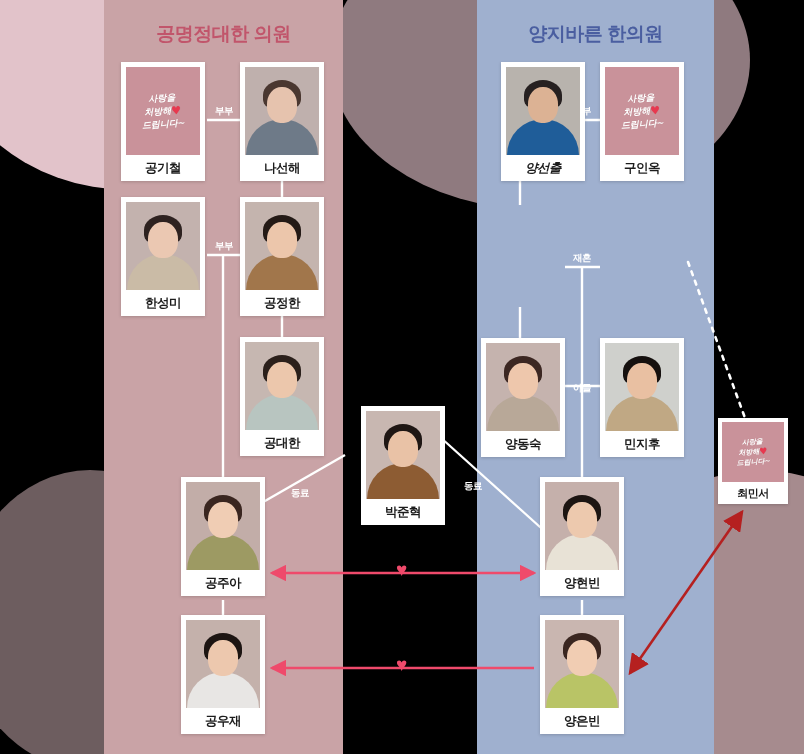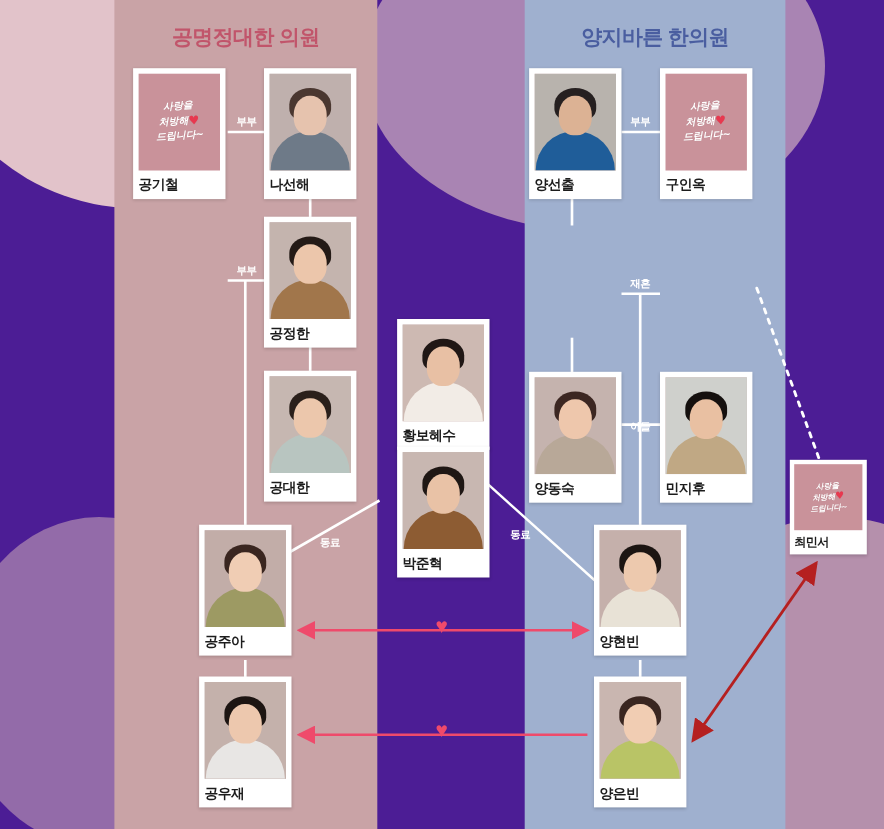--- a/index.html
+++ b/index.html
@@ -4,21 +4,21 @@
 <style>
   * { box-sizing: border-box; margin: 0; padding: 0; }
   html, body {
     width: 804px; height: 754px;
     font-family: "Liberation Sans", "DejaVu Sans", sans-serif;
     overflow: hidden;
   }
   #stage {
     position: relative;
     width: 804px; height: 754px;
-    background: #4c1d95;
+    background: #000000;
     overflow: hidden;
     padding-left: 32px;
   }
   
   .blob { position: absolute; border-radius: 50%; pointer-events: none; }
   .blob-a { left: -60px; top: -140px; width: 380px; height: 330px; background: #e2c3ca; }
   .blob-b { left: 330px; top: -90px; width: 420px; height: 300px; background: #dcbcc3; opacity:.65; }
   .blob-c { left: 600px; top: 470px; width: 320px; height: 330px; background: #cfaeb2; opacity:.8; }
   .blob-d { left: -40px; top: 470px; width: 260px; height: 300px; background: #d9b9bd; opacity:.5; }
 
@@ -48,21 +48,21 @@
     box-shadow: 0 1px 3px rgba(0,0,0,.18);
   }
   .card .photo {
     width: 74px; height: 88px;
     background: #c9b8b6;
     position: relative; overflow: hidden;
     display: block;
   }
   .card .name {
     display: block;
-    text-align: left;
+    text-align: center;
     font-size: 12.5px;
     font-weight: bold;
     color: #1c1c1c;
     line-height: 26px;
     height: 26px;
     letter-spacing: -.5px;
     white-space: nowrap;
   }
   
   .photo.logo {
@@ -193,20 +193,29 @@
   <div class="card" style="left:240px;top:62px;">
     <span class="photo">
       <span class="p-bg" style="background:#bfb0ad"></span>
       <span class="p-body" style="background:#6e7a88"></span>
       <span class="p-hair" style="background:#4a3730"></span>
       <span class="p-face" style="background:#e6c3ae"></span>
     </span>
     <span class="name">나선해</span>
   </div>
 
+  <div class="card" style="left:121px;top:197px;">
+    <span class="photo">
+      <span class="p-bg" style="background:#c3b2ae"></span>
+      <span class="p-body" style="background:#cabba6"></span>
+      <span class="p-hair" style="background:#2e2220"></span>
+      <span class="p-face" style="background:#ebc8b2"></span>
+    </span>
+    <span class="name">한성미</span>
+  </div>
 
   <div class="card" style="left:240px;top:197px;">
     <span class="photo">
       <span class="p-bg" style="background:#c4b4ae"></span>
       <span class="p-body" style="background:#a1764b"></span>
       <span class="p-hair" style="background:#241a16"></span>
       <span class="p-face" style="background:#ecc6ab"></span>
     </span>
     <span class="name">공정한</span>
   </div>
@@ -234,41 +243,32 @@
   <div class="card" style="left:181px;top:615px;">
     <span class="photo">
       <span class="p-bg" style="background:#c4b1ab"></span>
       <span class="p-body" style="background:#e8e6e4"></span>
       <span class="p-hair" style="background:#1d1512"></span>
       <span class="p-face" style="background:#edc8ae"></span>
     </span>
     <span class="name">공우재</span>
   </div>
 
-  <div class="card" style="left:361px;top:290px;">
-    <span class="photo">
-      <span class="p-bg" style="background:#cdb9b2"></span>
-      <span class="p-body" style="background:#f2ece6"></span>
-      <span class="p-hair" style="background:#201715"></span>
-      <span class="p-face" style="background:#e8c0a4"></span>
-    </span>
-    <span class="name">황보혜수</span>
-  </div>
 
   <div class="card" style="left:361px;top:406px;">
     <span class="photo">
       <span class="p-bg" style="background:#c8b7b1"></span>
       <span class="p-body" style="background:#8d5c33"></span>
       <span class="p-hair" style="background:#1f1714"></span>
       <span class="p-face" style="background:#e9c2a6"></span>
     </span>
     <span class="name">박준혁</span>
   </div>
 
-  <div class="card" style="left:481px;top:62px;">
+  <div class="card" style="left:501px;top:62px;font-style:italic;">
     <span class="photo">
       <span class="p-bg" style="background:#b8b3ad"></span>
       <span class="p-body" style="background:#1f5d99"></span>
       <span class="p-hair" style="background:#262020"></span>
       <span class="p-face" style="background:#dcb294"></span>
     </span>
     <span class="name">양선출</span>
   </div>
 
   <div class="card" style="left:600px;top:62px;">

